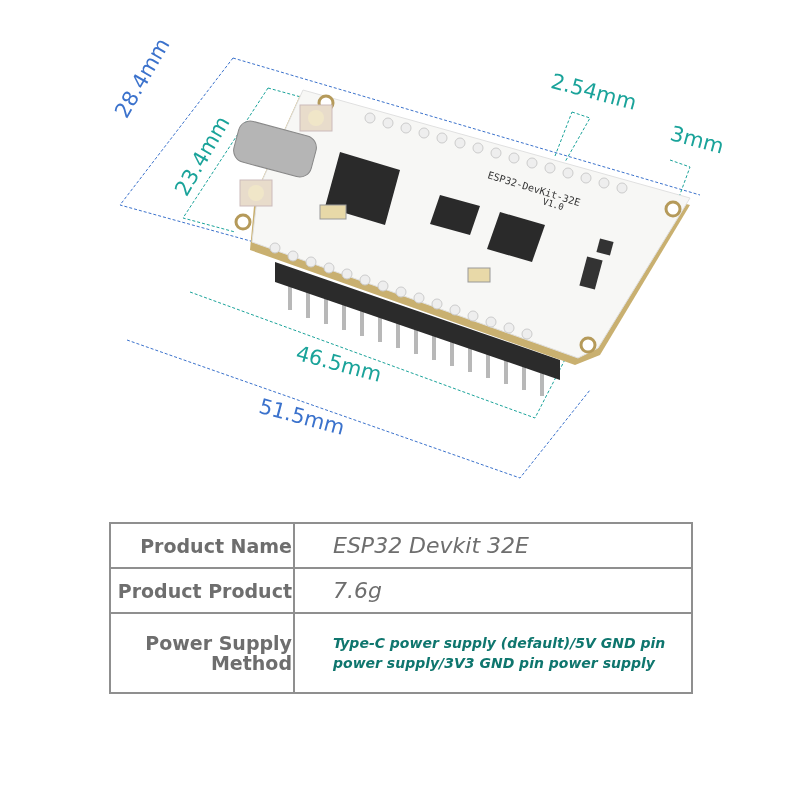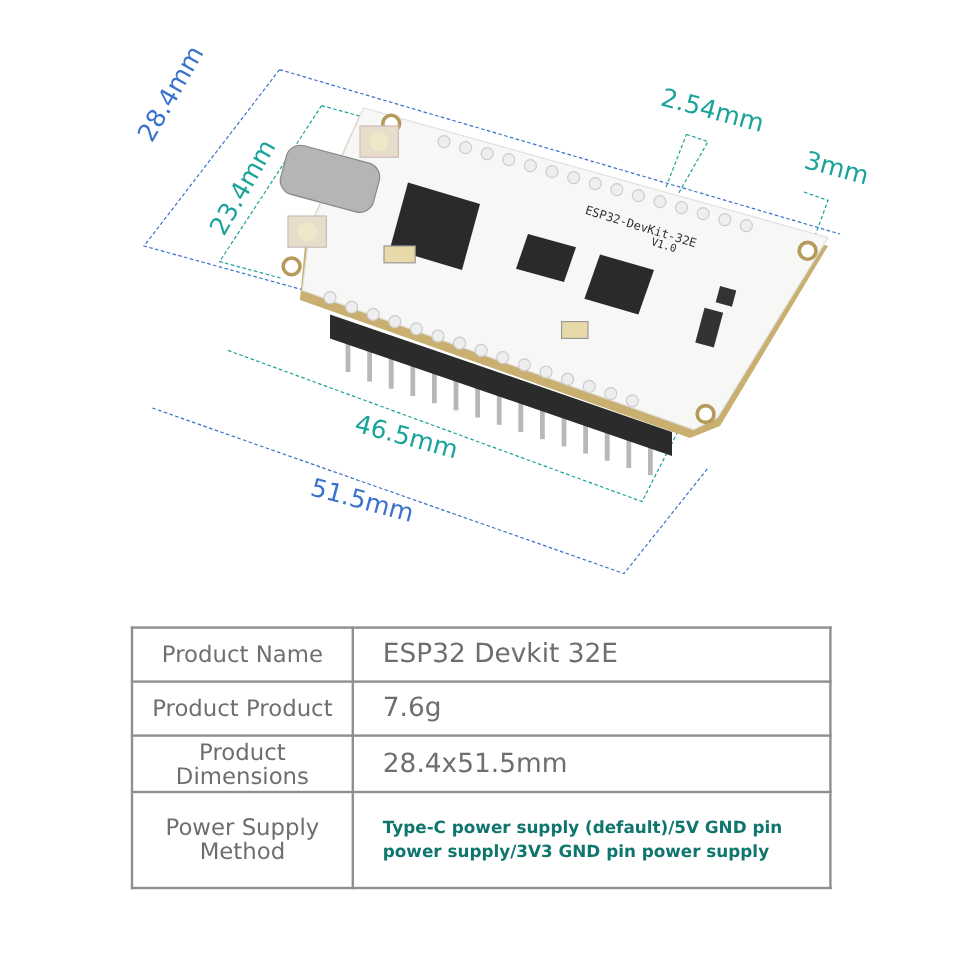--- a/index.html
+++ b/index.html
@@ -3,22 +3,22 @@
 <meta charset="utf-8">
 <style>
   html,body{margin:0;padding:0;background:#fff;}
   body{width:800px;height:800px;position:relative;overflow:hidden;font-family:"DejaVu Sans","Liberation Sans",sans-serif;}
   .stage{position:absolute;left:0;top:0;width:800px;height:500px;}
   .dim{position:absolute;font-family:"DejaVu Sans",sans-serif;font-size:21px;white-space:nowrap;}
   .blue{color:#3b72cc;}
   .teal{color:#1aa39a;}
   table.spec{position:absolute;left:109px;top:522px;width:584px;border-collapse:collapse;}
   table.spec td{border:2px solid #8f8f8f;color:#6e6e6e;}
-  td.label{width:180px;text-align:center;font-weight:normal;font-size:19px;line-height:20px;font-family:"DejaVu Sans",sans-serif;border-radius:14px;}
-  td.value{padding-left:24px;font-size:22px;font-family:"DejaVu Sans",sans-serif;color:#5a5a5a;}
+  td.label{width:180px;text-align:right;font-weight:bold;font-size:19px;line-height:20px;font-family:"DejaVu Sans",sans-serif;border-radius:14px;}
+  td.value{padding-left:38px;font-size:22px;font-family:"DejaVu Sans",sans-serif;color:#5a5a5a;font-style:italic;}
   td.value.small{font-size:14px;font-weight:bold;color:#0f766e;line-height:20px;}
 </style>
 </head>
 <body>
 
 <div class="stage">
   <svg width="800" height="500" viewBox="0 0 800 500">
 
     <g fill="none" stroke="#3b72cc" stroke-width="1" stroke-dasharray="3,2">
       <polyline points="233,58 700,195"></polyline>
@@ -128,22 +128,18 @@
 <table class="spec">
   <tbody>
       <tr style="height:45px">
     <td class="label">Product Name</td>
     <td class="value">ESP32 Devkit 32E</td>
   </tr>
   <tr style="height:45px">
     <td class="label">Product Product</td>
     <td class="value">7.6g</td>
   </tr>
-  <tr style="height:47px">
-    <td class="label">Product Dimensions</td>
-    <td class="value">28.4x51.5mm</td>
-  </tr>
   <tr style="height:80px">
     <td class="label">Power Supply Method</td>
     <td class="value small">Type-C power supply (default)/5V GND pin power supply/3V3 GND pin power supply</td>
   </tr>
 </tbody>
   </table>
 
 </body></html>

